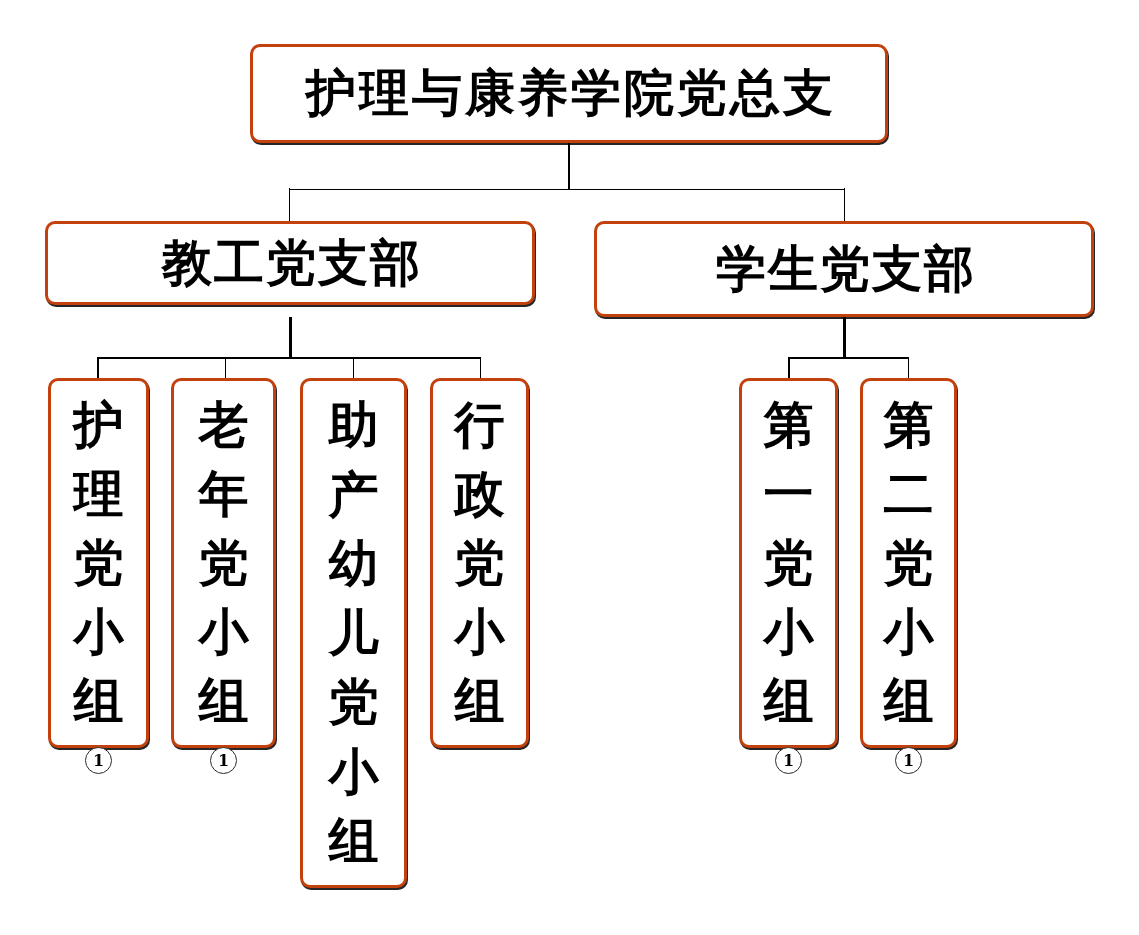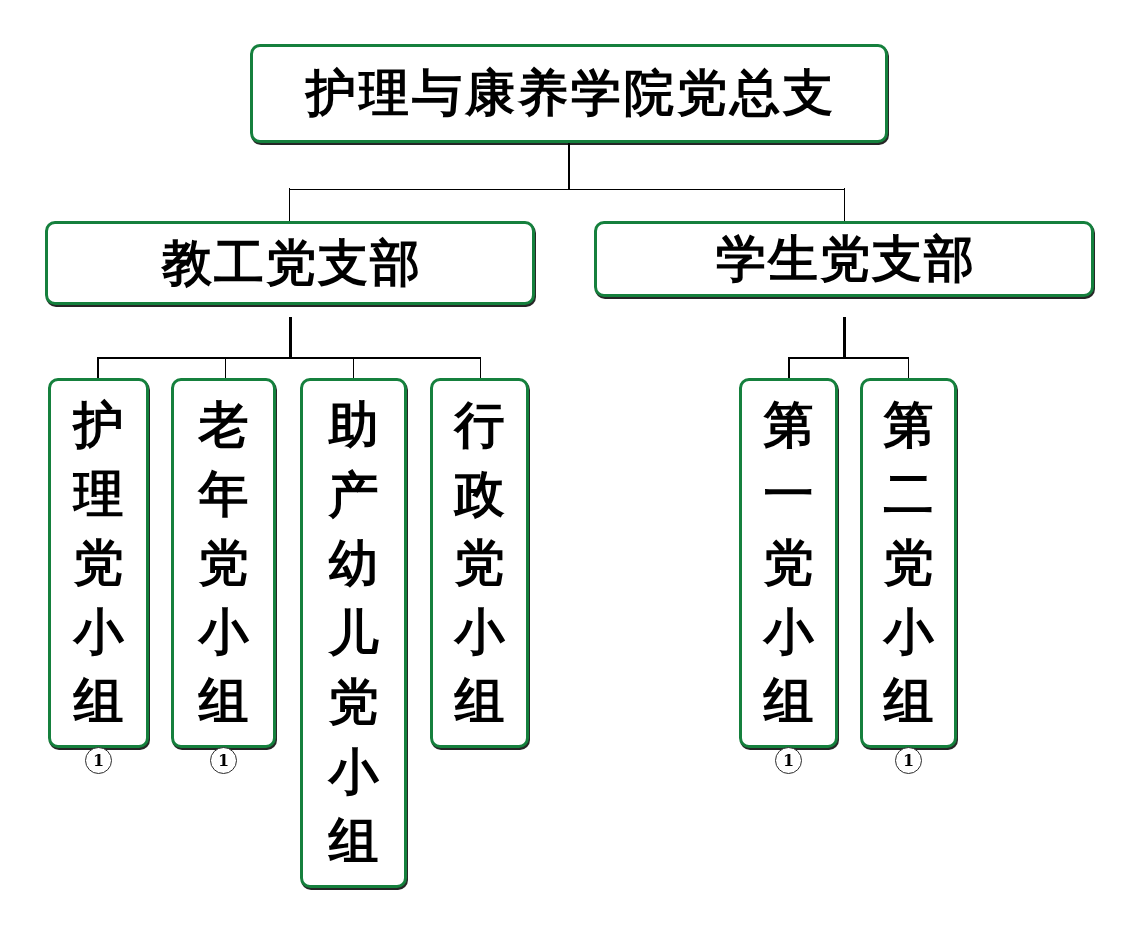--- a/index.html
+++ b/index.html
@@ -9,21 +9,21 @@
     background:#ffffff;
     font-family:"DejaVu Serif","Liberation Serif",serif;
     color:#000;
     overflow:hidden;
   }
   .line{position:absolute;background:#000;}
   .node{
     position:absolute;
     box-sizing:border-box;
     background:#fff;
-    border:3px solid #15803d;
+    border:3px solid #c2410c;
     border-radius:10px;
     box-shadow:1px 2px 0 rgba(0,0,0,.85);
     display:flex;align-items:center;justify-content:center;
     font-weight:700;
   }
   .hlabel{
     font-size:50px;
     letter-spacing:3px;
     white-space:nowrap;
     transform:translateX(2px);
@@ -70,21 +70,21 @@
   <div class="line" style="left:788px;top:357px;width:1.5px;height:22px;"></div>
   <div class="line" style="left:907.5px;top:357px;width:1.5px;height:22px;"></div>
 
   <div class="node" style="left:250px;top:44px;width:638px;height:99px;">
     <span class="hlabel">护理与康养学院党总支</span>
   </div>
 
   <div class="node" style="left:45px;top:221px;width:490px;height:84px;">
     <span class="hlabel" style="letter-spacing:2px;">教工党支部</span>
   </div>
-  <div class="node" style="left:594px;top:221px;width:500px;height:76px;">
+  <div class="node" style="left:594px;top:221px;width:500px;height:96px;">
     <span class="hlabel" style="letter-spacing:2px;">学生党支部</span>
   </div>
 
   <div class="node vbox" style="left:48px;top:378px;width:101px;height:370px;">
       <span class="vchar">护</span>
       <span class="vchar">理</span>
       <span class="vchar">党</span>
       <span class="vchar">小</span>
       <span class="vchar">组</span>
     </div>

